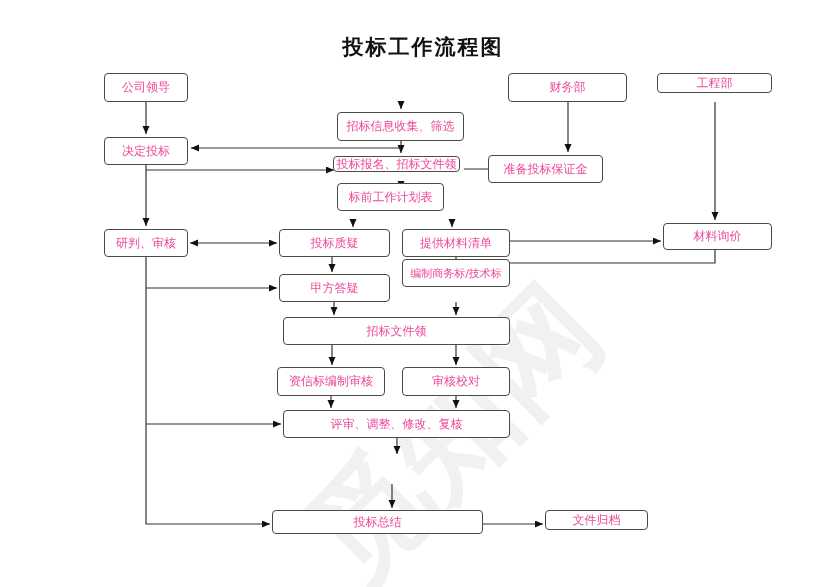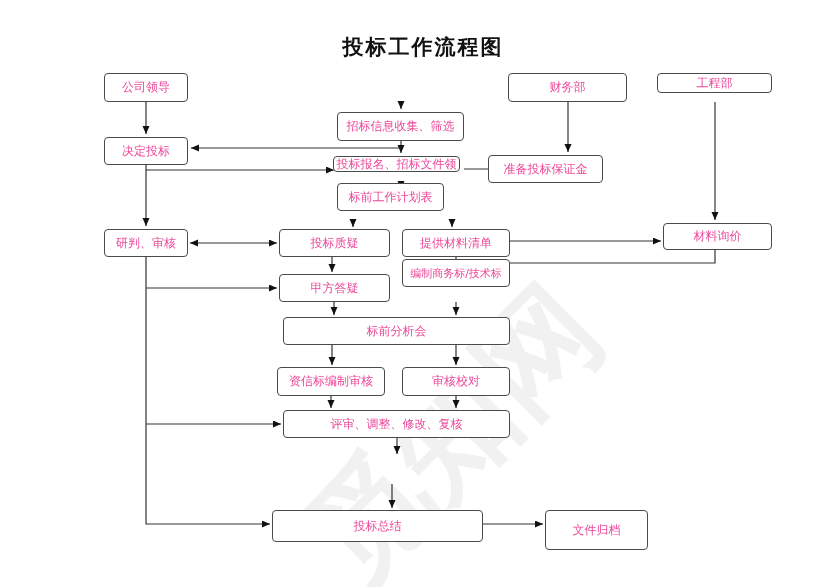--- a/index.html
+++ b/index.html
@@ -111,23 +111,23 @@
   <div class="node" style="left:337px;top:183px;width:107px;height:28px">标前工作计划表</div>
 
   <div class="node" style="left:104px;top:229px;width:84px;height:28px">研判、审核</div>
   <div class="node" style="left:279px;top:229px;width:111px;height:28px">投标质疑</div>
   <div class="node" style="left:402px;top:229px;width:108px;height:28px">提供材料清单</div>
   <div class="node" style="left:279px;top:274px;width:111px;height:28px">甲方答疑</div>
 
   <div class="node" style="left:663px;top:223px;width:109px;height:27px">材料询价</div>
   <div class="node" style="left:402px;top:259px;width:108px;height:28px;font-size:11px">编制商务标/技术标</div>
 
-  <div class="node" style="left:283px;top:317px;width:227px;height:28px">标前分析会</div>
+  <div class="node" style="left:283px;top:317px;width:227px;height:28px">招标文件领</div>
 
   <div class="node" style="left:277px;top:367px;width:108px;height:29px">资信标编制审核</div>
   <div class="node" style="left:402px;top:367px;width:108px;height:29px">审核校对</div>
 
   <div class="node" style="left:283px;top:410px;width:227px;height:28px">评审、调整、修改、复核</div>
 
-  <div class="node" style="left:272px;top:510px;width:211px;height:32px">投标总结</div>
-  <div class="node" style="left:545px;top:510px;width:103px;height:40px">文件归档</div>
+  <div class="node" style="left:272px;top:510px;width:211px;height:24px">投标总结</div>
+  <div class="node" style="left:545px;top:510px;width:103px;height:20px">文件归档</div>
 
 </div>
 
 </body></html>

